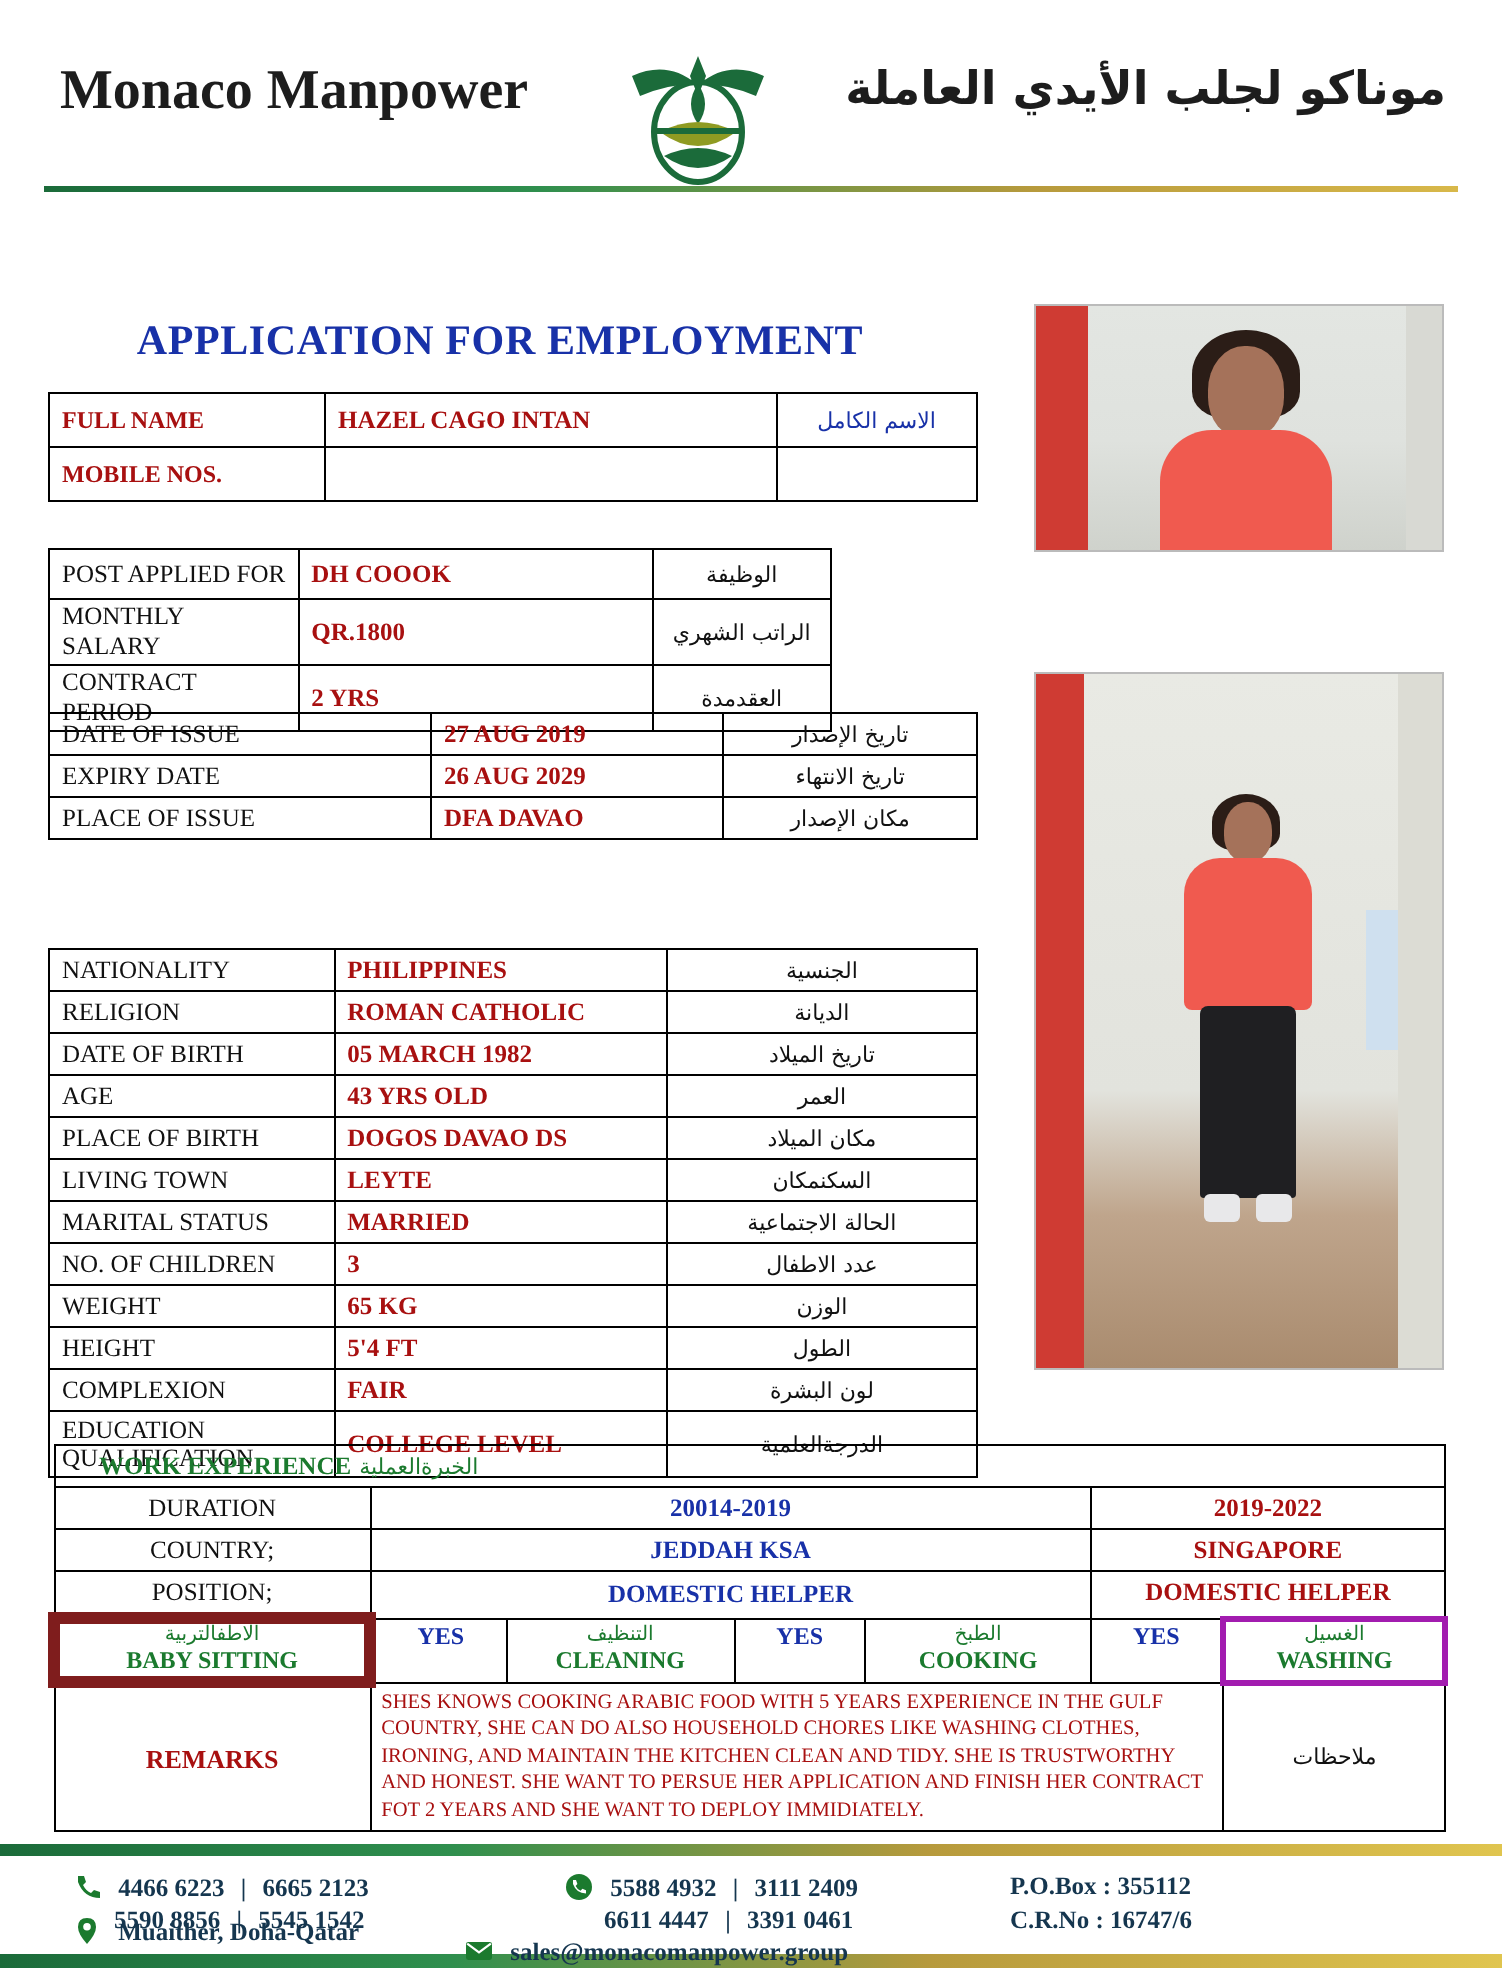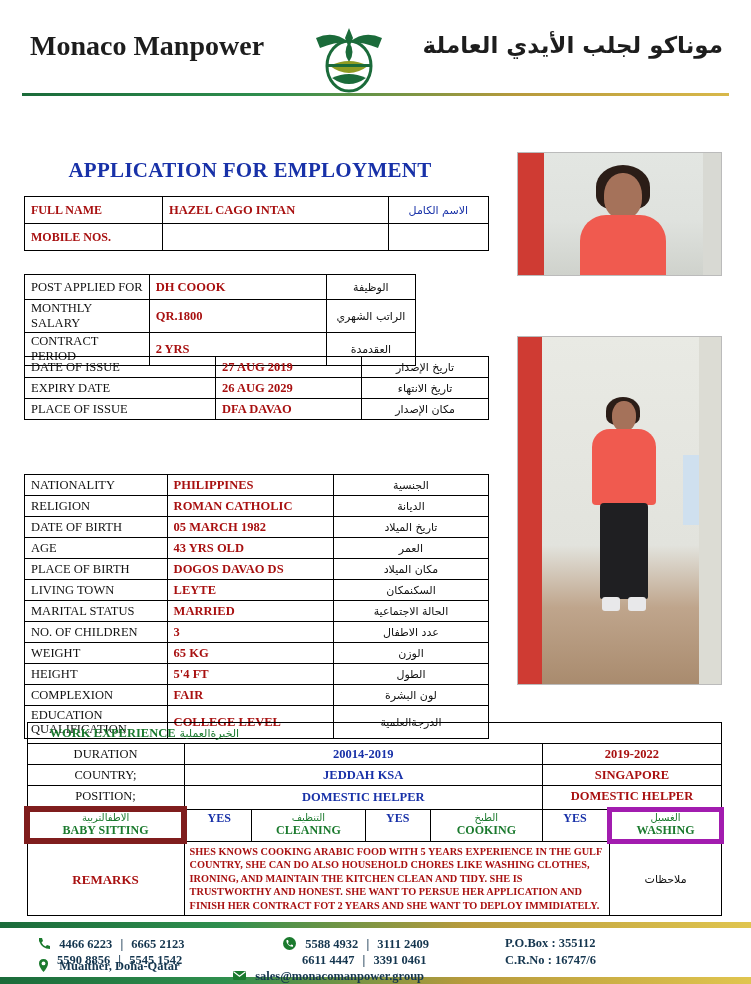--- a/index.html
+++ b/index.html
@@ -209,21 +209,21 @@
     direction: rtl;
   }
   .remarks-lbl {
     color: #a81010;
     font-weight: bold;
     font-size: 13px;
     text-align: center;
   }
   .remarks-txt {
     color: #a81010;
-    font-weight: bold;
+    font-weight: normal;
     font-size: 10.3px;
     line-height: 1.32;
     text-align: left;
     padding: 3px 5px;
   }
   .wx-val {
     text-align: center;
     color: #1831a8;
     font-weight: bold;
     font-size: 12.5px;
@@ -477,21 +477,21 @@
     <td style="padding:0;border:1px solid #000;width:125px;">
       <div class="task-ar">التنظيف</div>
       <div class="task">CLEANING</div>
     </td>
     <td class="yes" style="vertical-align:top;width:60px;">YES</td>
     <td style="padding:0;border:1px solid #000;width:125px;">
       <div class="task-ar">الطبخ</div>
       <div class="task">COOKING</div>
     </td>
     <td class="yes" style="vertical-align:top;width:60px;">YES</td>
-    <td style="padding:0;border:5px solid #a21caf;width:120px;">
+    <td style="padding:0;border:3px solid #a21caf;width:120px;">
       <div class="task-ar">الغسيل</div>
       <div class="task">WASHING</div>
     </td>
   </tr>
 
   <tr>
     <td class="remarks-lbl" style="height:56px;">REMARKS</td>
     <td class="remarks-txt" colspan="5">SHES KNOWS COOKING ARABIC FOOD WITH 5 YEARS EXPERIENCE IN THE GULF COUNTRY, SHE CAN DO ALSO HOUSEHOLD CHORES LIKE WASHING CLOTHES, IRONING, AND MAINTAIN THE KITCHEN CLEAN AND TIDY. SHE IS TRUSTWORTHY AND HONEST. SHE WANT TO PERSUE HER APPLICATION AND FINISH HER CONTRACT FOT 2 YEARS AND SHE WANT TO DEPLOY IMMIDIATELY.</td>
     <td class="ar">ملاحظات</td>
   </tr>

